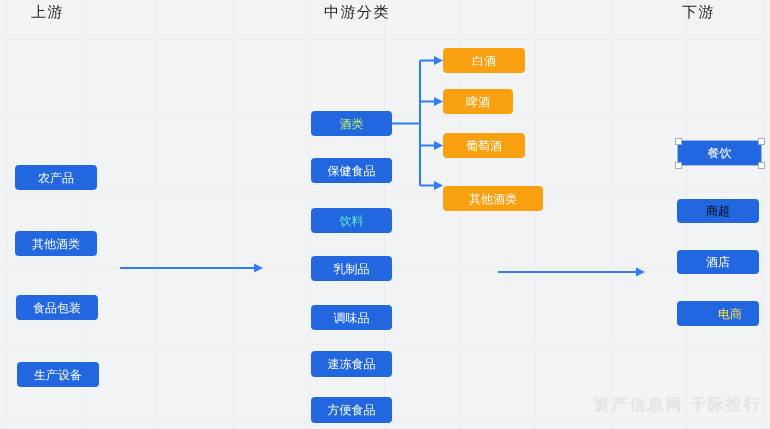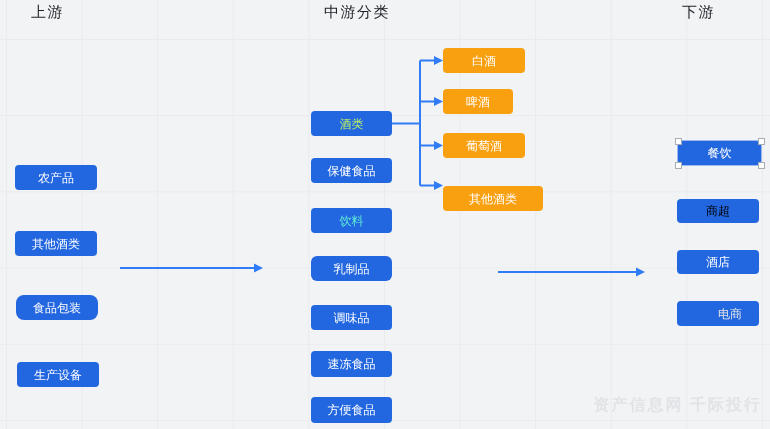--- a/index.html
+++ b/index.html
@@ -107,36 +107,36 @@
       </g>
   </svg>
 
   <div id="nodes-layer">
       <div class="node" style="left: 15px; top: 165px; width: 82px; height: 25px; background: rgb(34, 102, 224);">
     <span class="node-label" style="color: rgb(255, 255, 255);">农产品</span>
   </div>
       <div class="node" style="left: 15px; top: 231px; width: 82px; height: 25px; background: rgb(34, 102, 224);">
     <span class="node-label" style="color: rgb(255, 255, 255);">其他酒类</span>
   </div>
-      <div class="node" style="left: 16px; top: 295px; width: 82px; height: 25px; background: rgb(34, 102, 224); border-radius: 8px;">
+      <div class="node" style="left: 16px; top: 295px; width: 82px; height: 25px; background: rgb(34, 102, 224);">
     <span class="node-label" style="color: rgb(255, 255, 255);">食品包装</span>
   </div>
       <div class="node" style="left: 17px; top: 362px; width: 82px; height: 25px; background: rgb(34, 102, 224);">
     <span class="node-label" style="color: rgb(255, 255, 255);">生产设备</span>
   </div>
       <div class="node" style="left: 311px; top: 111px; width: 81px; height: 25px; background: rgb(34, 102, 224);">
     <span class="node-label" style="color: #bef264;">酒类</span>
   </div>
       <div class="node" style="left: 311px; top: 158px; width: 81px; height: 25px; background: rgb(34, 102, 224);">
     <span class="node-label" style="color: rgb(255, 255, 255);">保健食品</span>
   </div>
       <div class="node" style="left: 311px; top: 208px; width: 81px; height: 25px; background: rgb(34, 102, 224);">
     <span class="node-label" style="color: #5eead4;">饮料</span>
   </div>
-      <div class="node" style="left: 311px; top: 256px; width: 81px; height: 25px; background: rgb(34, 102, 224); border-radius: 6px;">
+      <div class="node" style="left: 311px; top: 256px; width: 81px; height: 25px; background: rgb(34, 102, 224);">
     <span class="node-label" style="color: rgb(255, 255, 255);">乳制品</span>
   </div>
       <div class="node" style="left: 311px; top: 305px; width: 81px; height: 25px; background: rgb(34, 102, 224);">
     <span class="node-label" style="color: rgb(255, 255, 255);">调味品</span>
   </div>
       <div class="node" style="left: 311px; top: 351px; width: 81px; height: 26px; background: rgb(34, 102, 224);">
     <span class="node-label" style="color: rgb(255, 255, 255);">速冻食品</span>
   </div>
       <div class="node" style="left: 311px; top: 397px; width: 81px; height: 26px; background: rgb(34, 102, 224);">
     <span class="node-label" style="color: rgb(255, 255, 255);">方便食品</span>
@@ -160,18 +160,18 @@
       <div class="node selected" style="left: 678px; top: 141px; width: 83px; height: 24px; background: rgb(34, 102, 224);">
     <span class="node-label" style="color: rgb(255, 255, 255);">餐饮</span>
   </div>
       <div class="node" style="left: 677px; top: 199px; width: 82px; height: 24px; background: rgb(34, 102, 224);">
     <span class="node-label" style="color: #000000;">商超</span>
   </div>
       <div class="node" style="left: 677px; top: 250px; width: 82px; height: 24px; background: rgb(34, 102, 224);">
     <span class="node-label" style="color: rgb(255, 255, 255);">酒店</span>
   </div>
       <div class="node" style="left: 677px; top: 301px; width: 82px; height: 25px; background: rgb(34, 102, 224);">
-    <span class="node-label" style="color: #e5e5e5; padding-left: 24px;">电商</span>
+    <span class="node-label" style="color: #fde047; padding-left: 24px;">电商</span>
   </div>
     </div>
 
   <div class="watermark" style="color: rgb(226, 227, 230);">资产信息网 千际投行</div>
 </div>
 
 </body></html>

